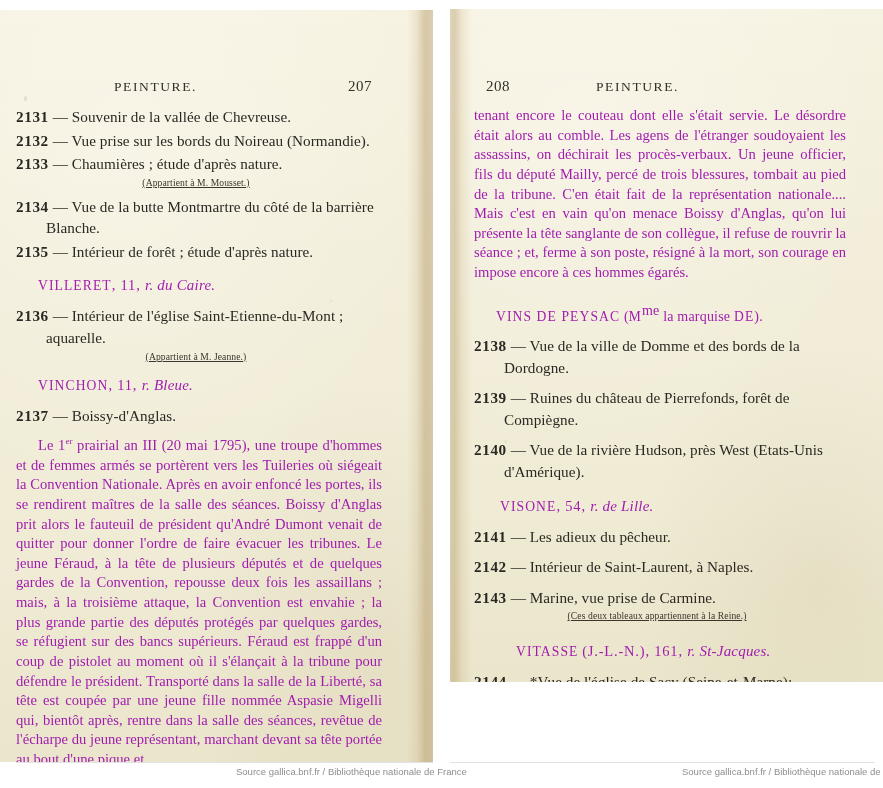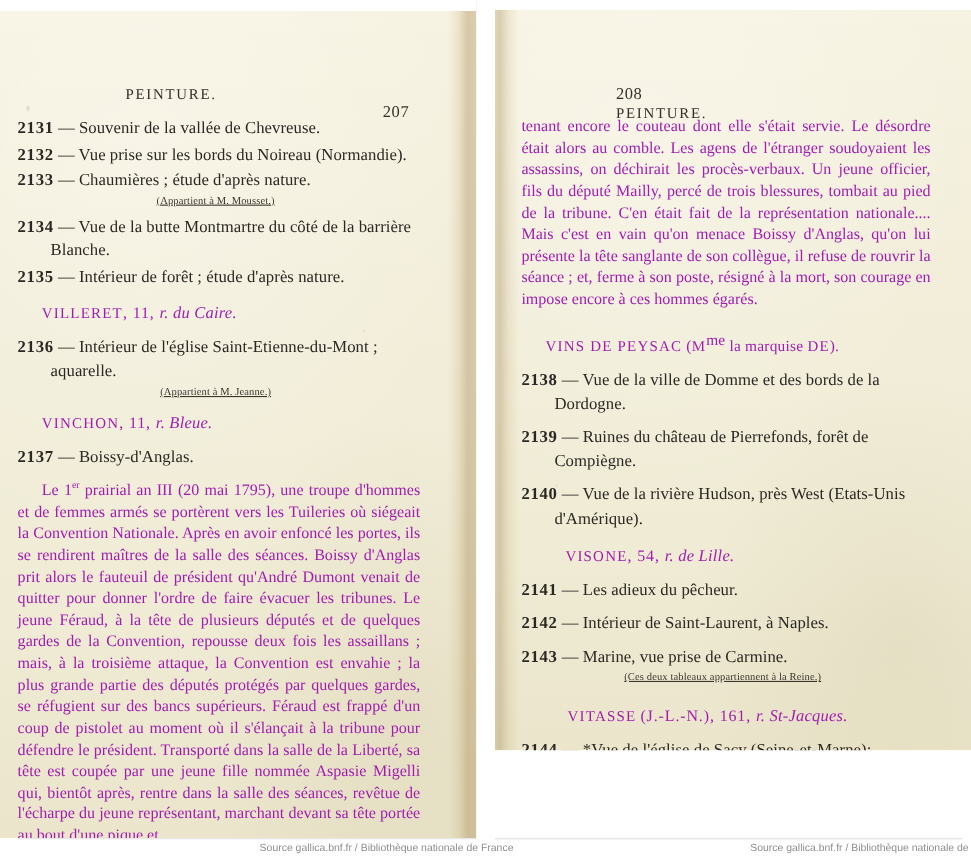--- a/index.html
+++ b/index.html
@@ -111,21 +111,20 @@
     left: 24px;
     top: 78px;
     width: 372px;
   }
 
   .running-head {
     display: flex;
     align-items: baseline;
     height: 20px;
     margin-bottom: 8px;
-    flex-direction: column;
   }
   .rh-left { justify-content: flex-start; }
   .head-title {
     font-variant: small-caps;
     letter-spacing: 1.6px;
     font-size: 13.5px;
     color: #33302a;
   }
   .folio {
     font-size: 15px;
@@ -350,21 +349,21 @@
           <span>—</span>
           <span>Ruines du château de Pierrefonds, forêt de Compiègne.</span>
         </p>
 
         <p class="entry">
           <span class="num">2140</span>
           <span>—</span>
           <span>Vue de la rivière Hudson, près West (Etats-Unis d'Amérique).</span>
         </p>
 
-        <div class="artist" style="margin-left:40px;">
+        <div class="artist" style="margin-left:26px;">
           <span>VISONE</span><span class="num-plain">, </span><span class="num-plain">54</span><span class="num-plain">, </span><span class="addr-italic">r. de Lille.</span>
         </div>
 
         <p class="entry gap-after">
           <span class="num">2141</span>
           <span>—</span>
           <span>Les adieux du pêcheur.</span>
         </p>
 
         <p class="entry gap-after">

